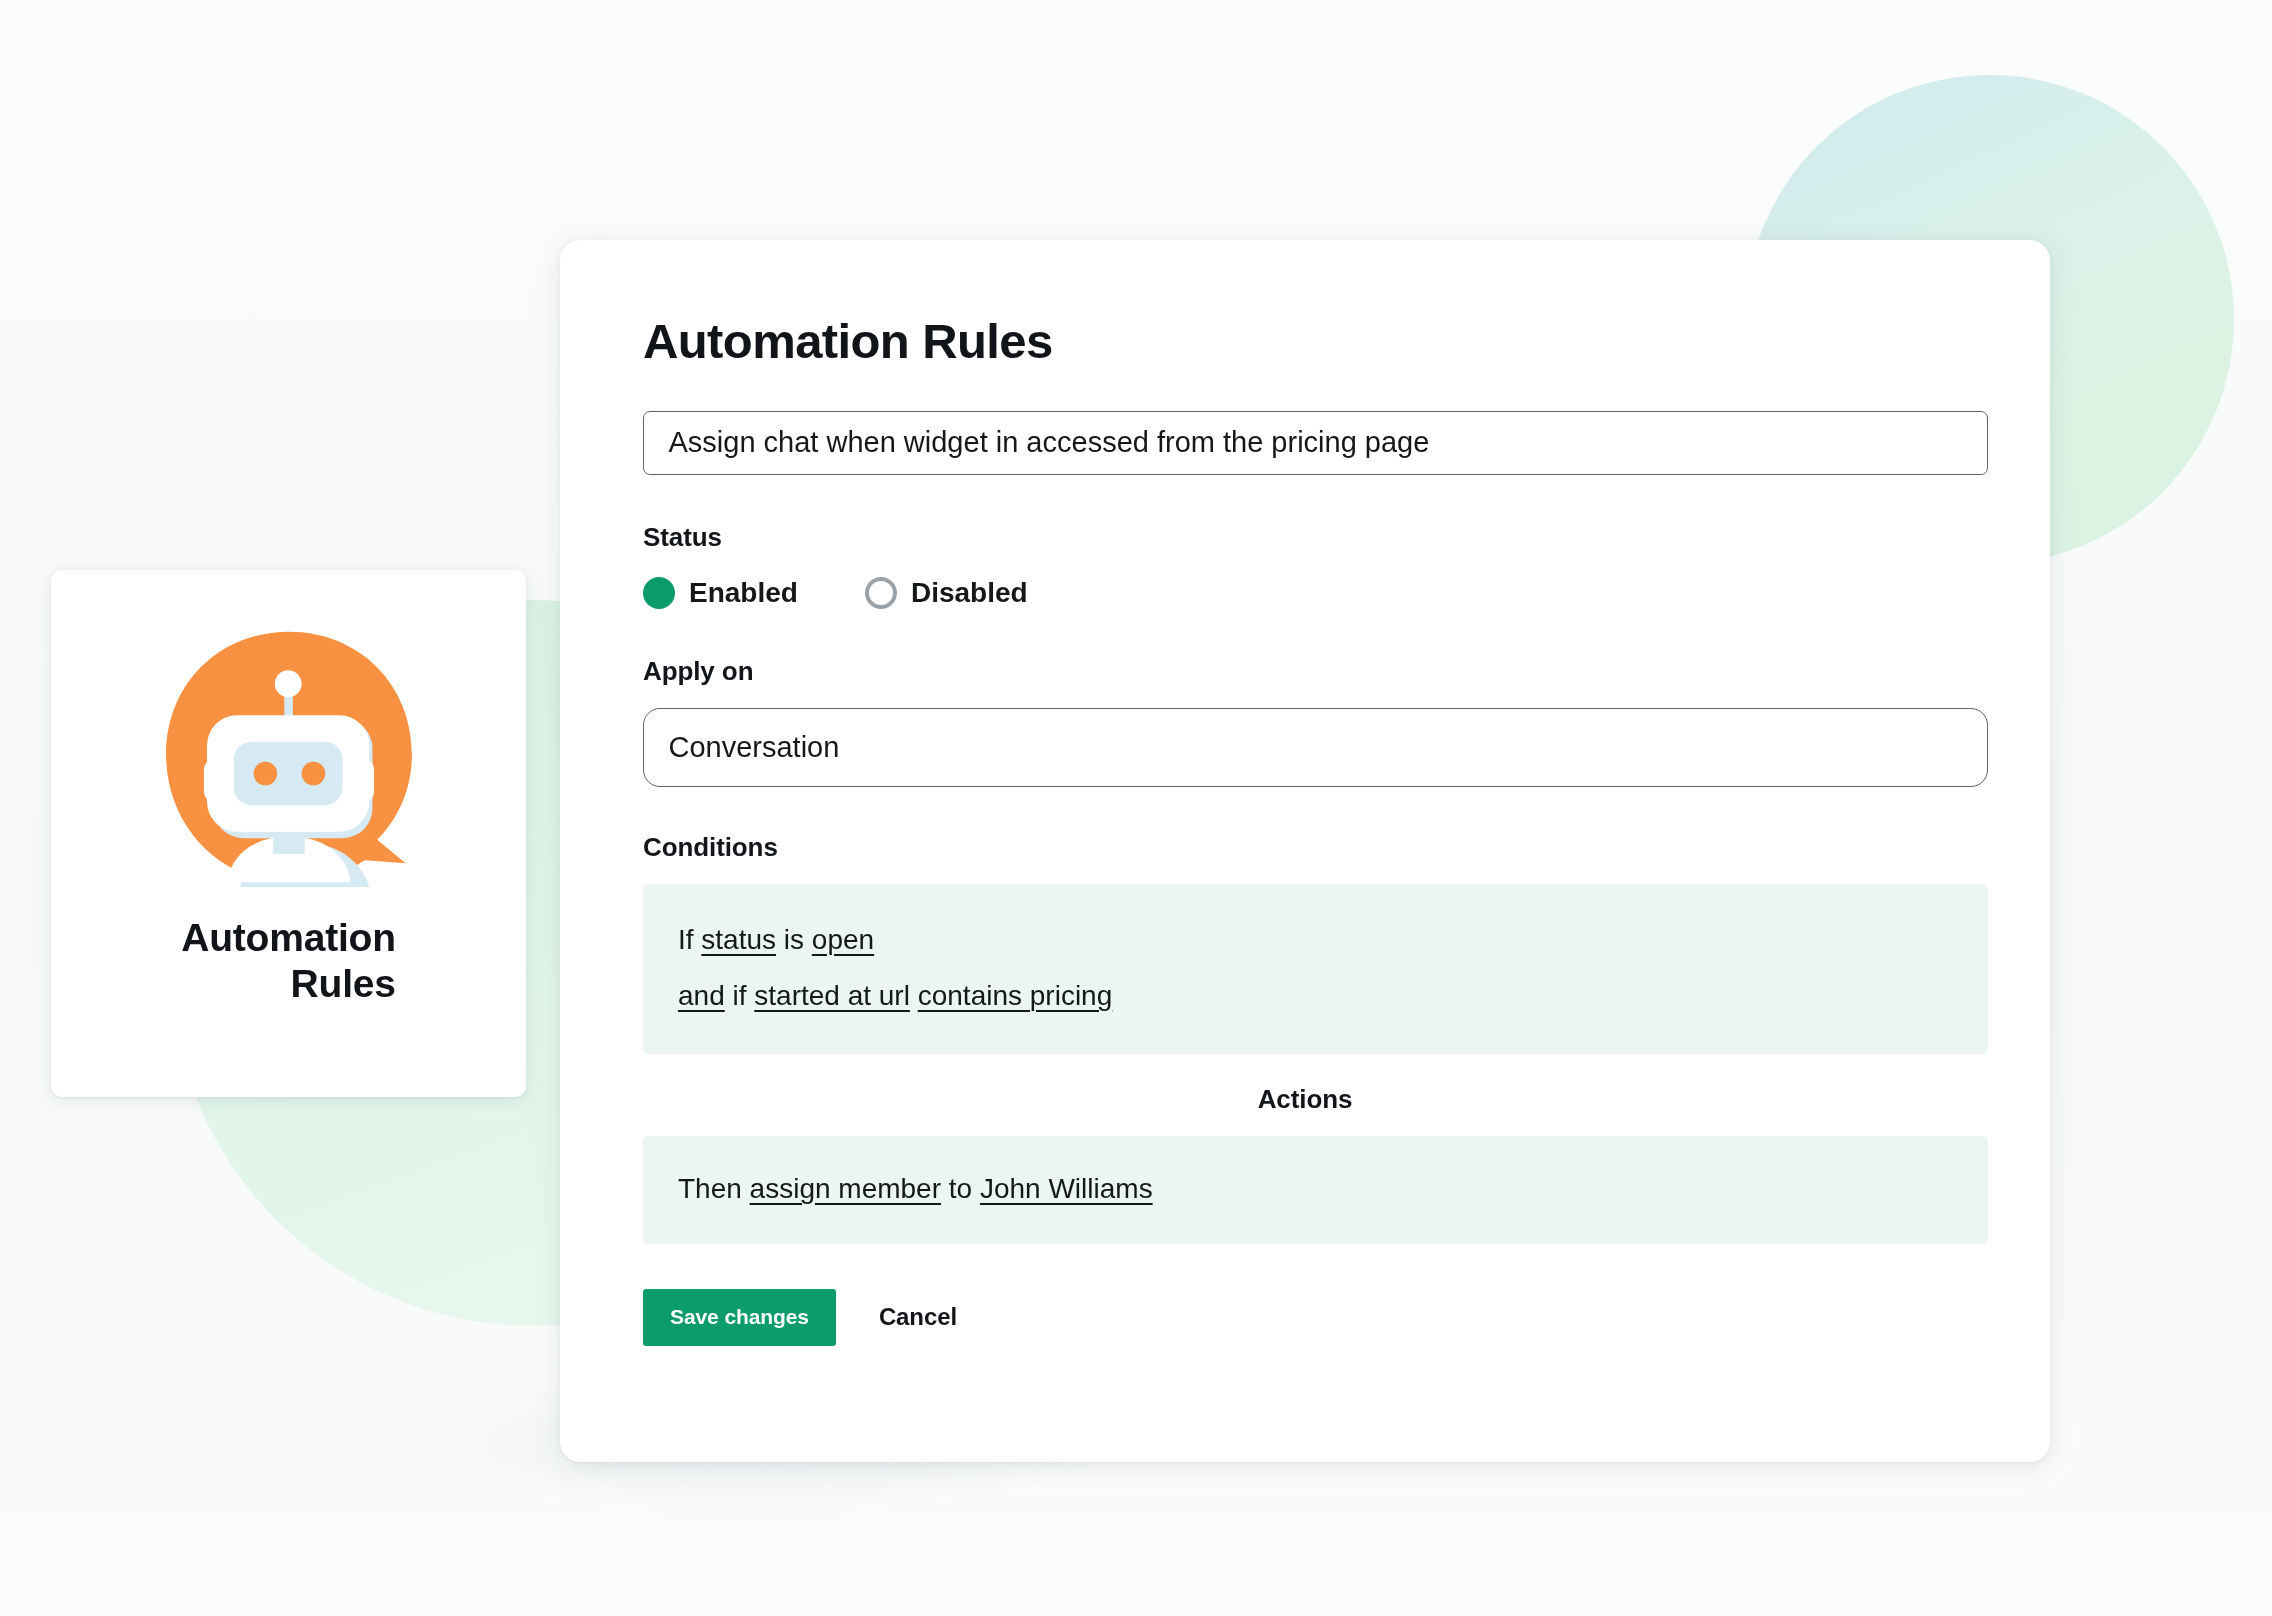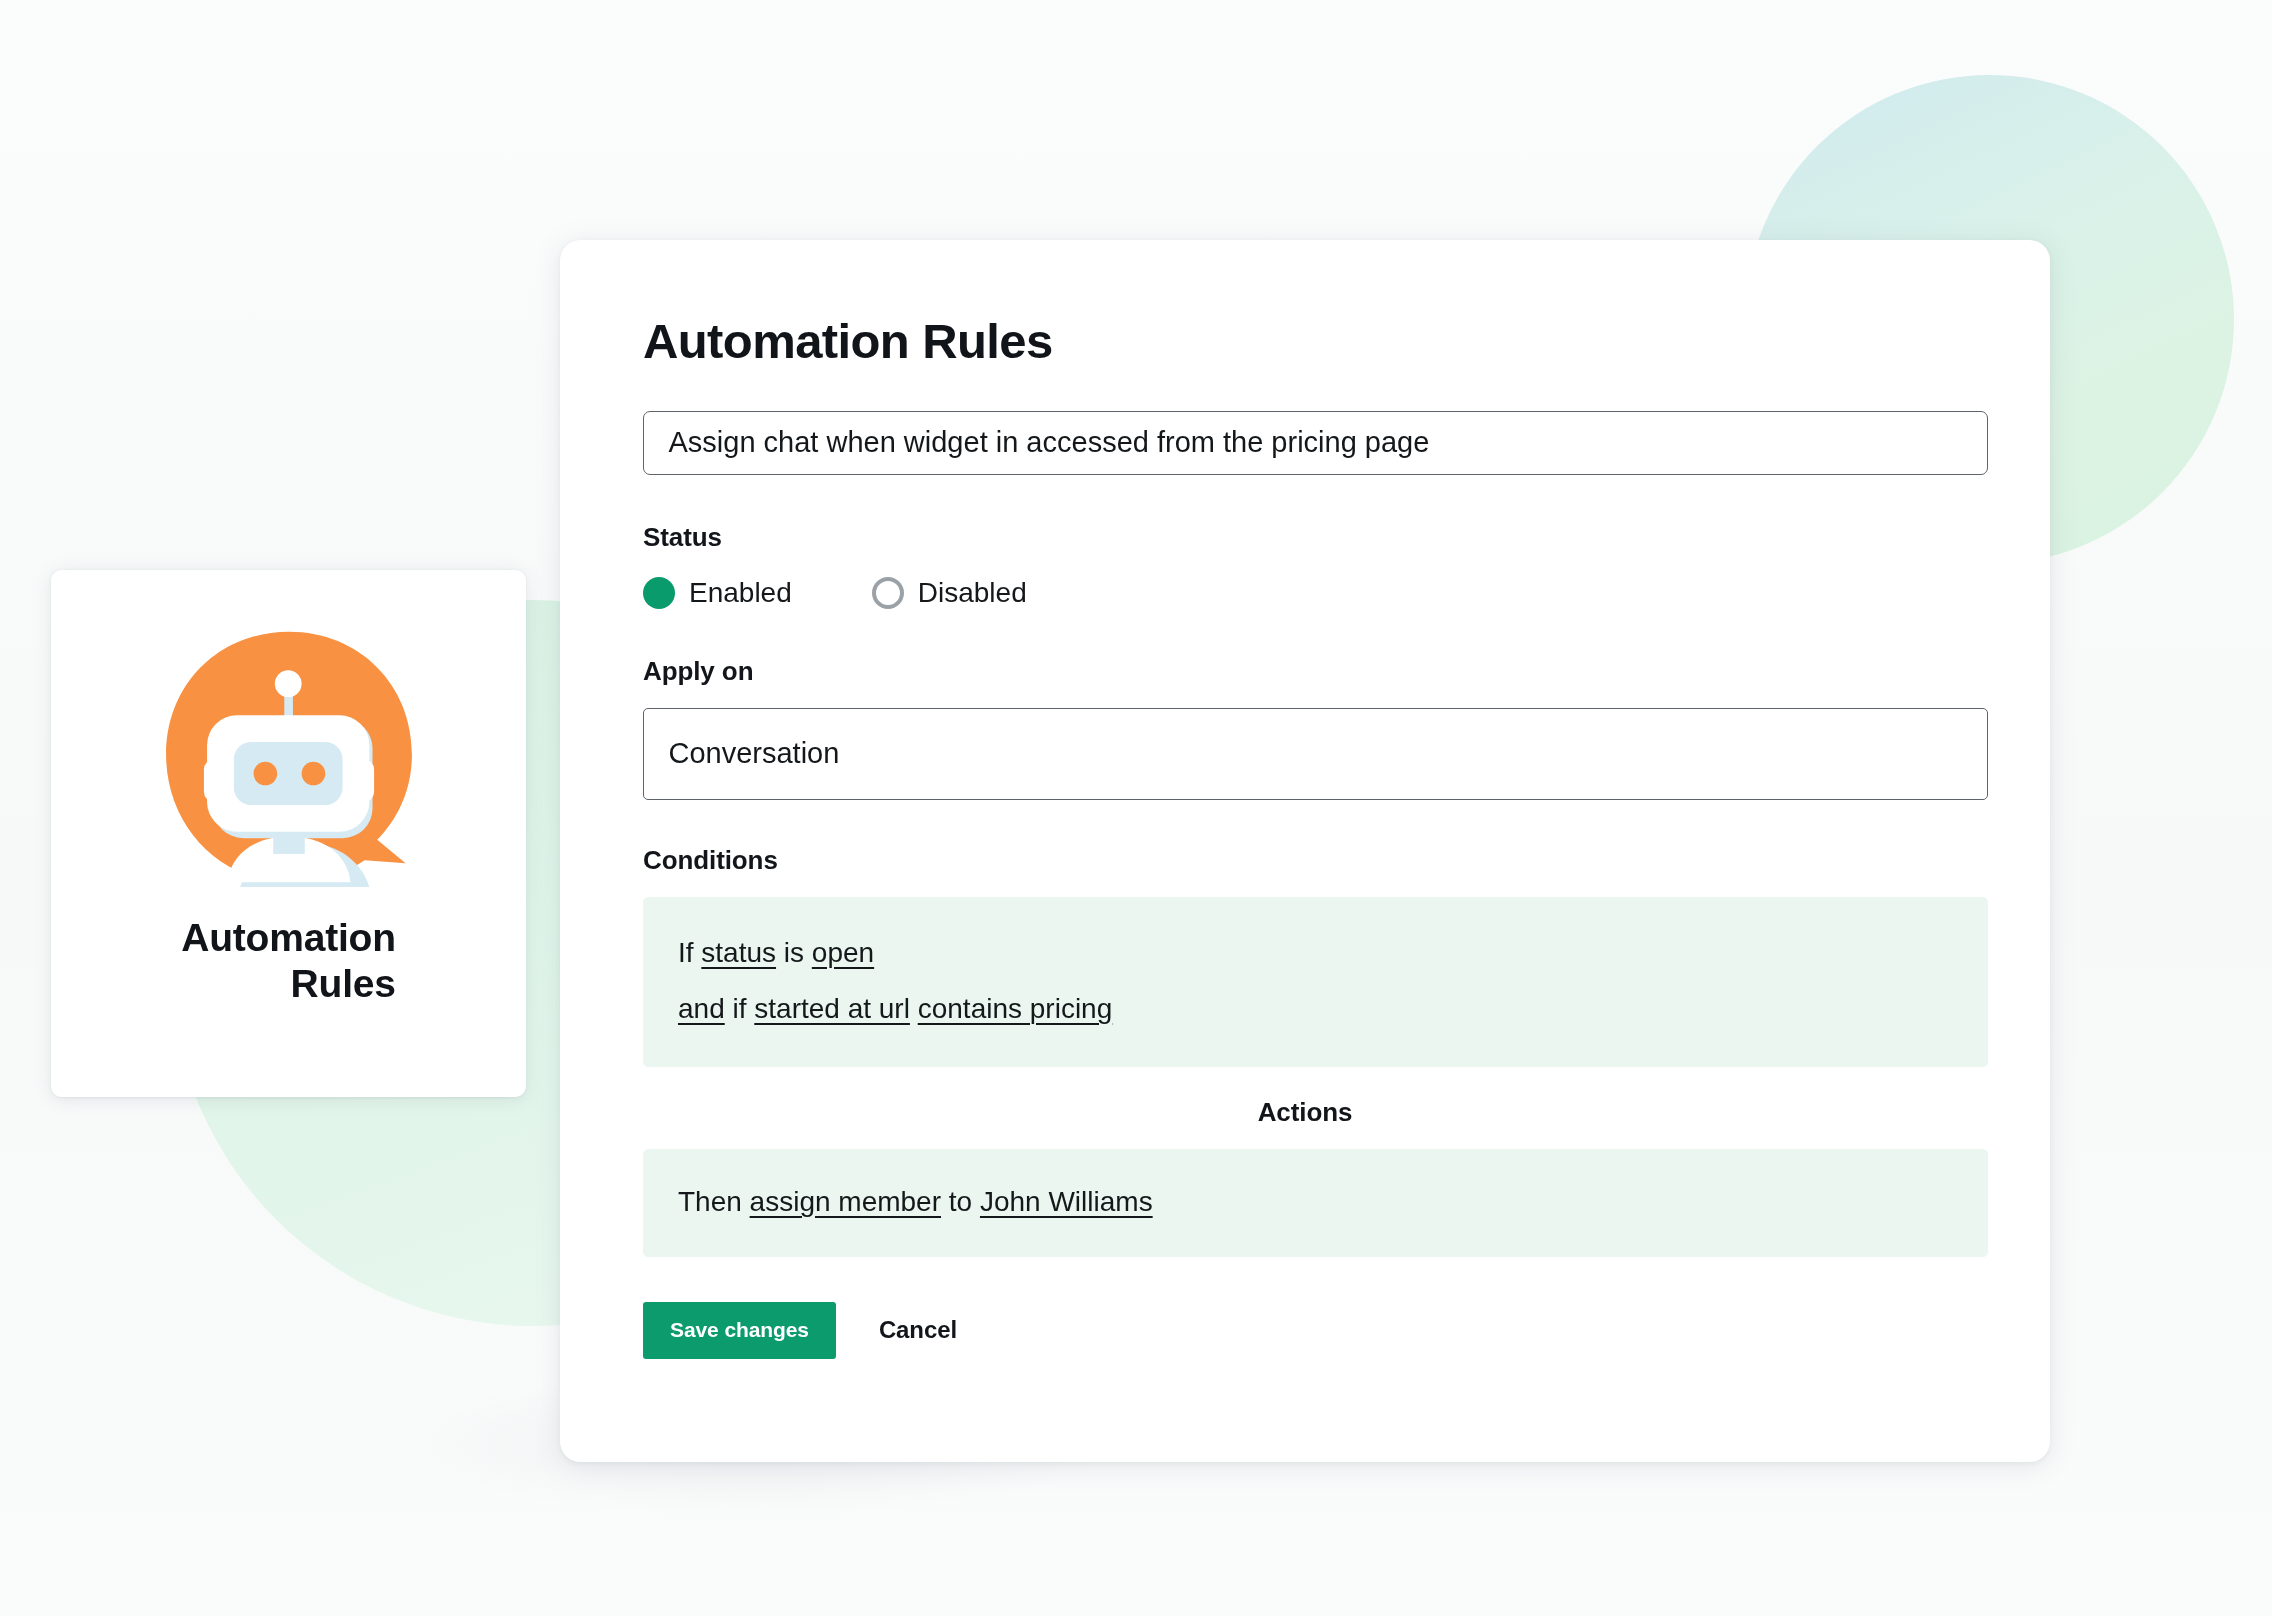--- a/index.html
+++ b/index.html
@@ -134,21 +134,22 @@
 
   .label-status { margin-top: 47px; }
   .label-applyon { margin-top: 47px; }
   .label-conditions { margin-top: 45px; }
   .label-actions { margin-top: 30px; text-align: center; }
 
   .radio-row {
     margin-top: 24px;
     display: flex;
     align-items: flex-end;
-    gap: 17px;
+    gap: 4px;
+    font-weight: bold;
   }
 
   .radio-opt {
     display: flex;
     align-items: center;
     gap: 14px;
   }
   .radio-opt + .radio-opt { margin-left: 63px; }
 
   .radio-dot {
@@ -160,23 +161,23 @@
   .radio-dot.off { background: #ffffff; border: 4px solid #9aa2a8; }
 
   .radio-text {
     font-size: 28px;
     color: #15181b;
   }
 
   .select-box {
     margin-top: 21px;
     width: 1345px;
-    height: 92px;
+    height: 79px;
     border: 1.6px solid #5e6469;
-    border-radius: 5px;
+    border-radius: 17px;
     background: #fff;
     display: flex;
     align-items: center;
     padding: 0 24.5px;
     font-size: 29px;
     color: #15181b;
   }
 
   .green-box {
     margin-top: 21px;

